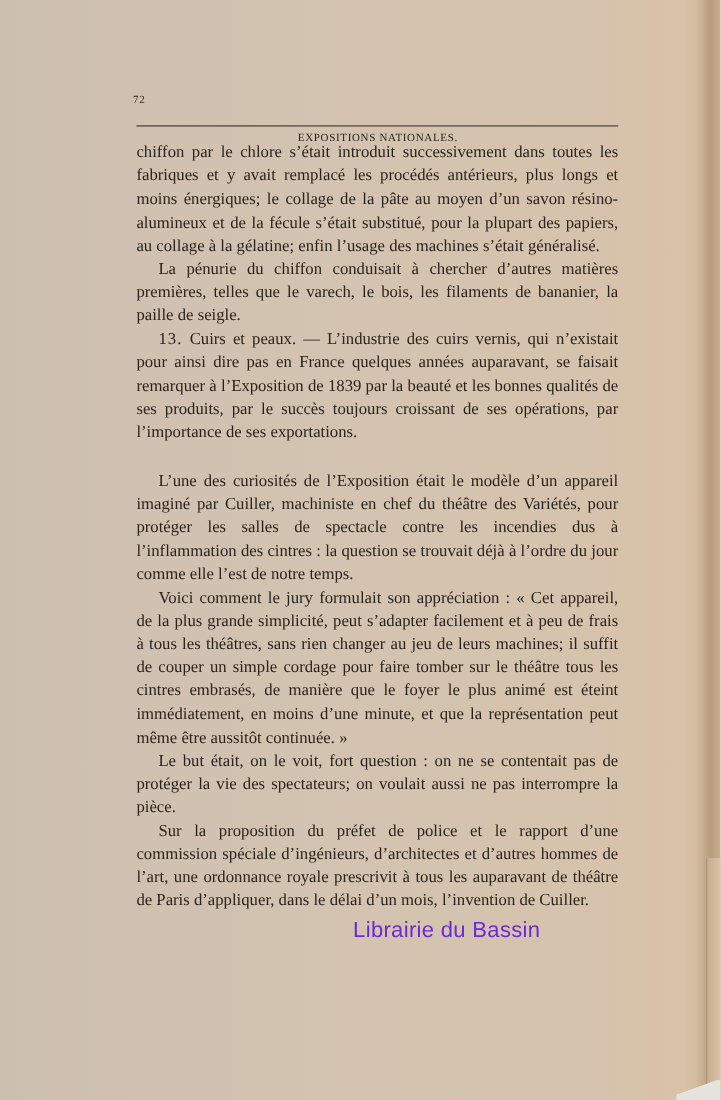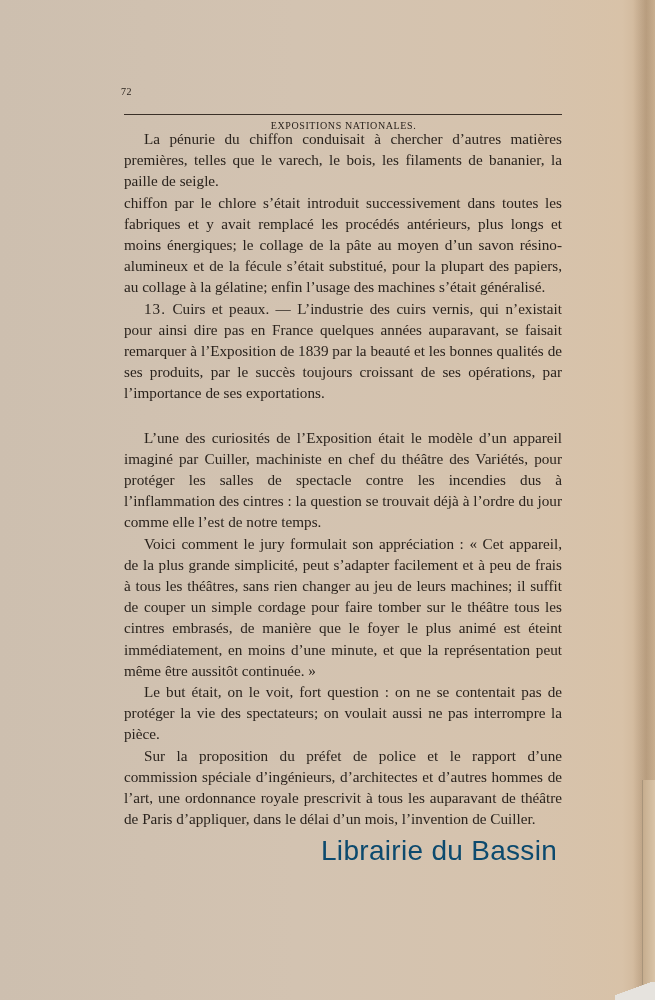--- a/index.html
+++ b/index.html
@@ -38,39 +38,39 @@
     -webkit-hyphens: none;
   }
   .para { margin: 0; text-indent: 20px; }
   .para.first { text-indent: 0; }
   .gap { height: 23px; }
   .para-num { letter-spacing: 1px; }
   .para-title { }
   .watermark {
     position: absolute; left: 321px; top: 835px;
     font-family: "Liberation Sans", "DejaVu Sans", sans-serif;
-    font-size: 28px; color: #0c4a6e; letter-spacing: 0.3px;
+    font-size: 20px; color: #6d28d9; letter-spacing: 0.3px;
   }
 </style>
 </head>
 <body>
 
 <div class="page-edge"></div>
 <div class="page-edge2"></div>
 <div class="corner"></div>
 
 <div class="header">
   <span class="page-number">72</span>
   <span class="running-title">EXPOSITIONS NATIONALES.</span>
 </div>
 <div class="rule"></div>
 
 <div class="body-text">
+  <p class="para first">chiffon par le chlore s’était introduit successivement dans toutes les fabriques et y avait remplacé les procédés antérieurs, plus longs et moins énergiques; le collage de la pâte au moyen d’un savon résino-alumineux et de la fécule s’était substitué, pour la plupart des papiers, au collage à la gélatine; enfin l’usage des machines s’était généralisé.</p>
   <p class="para">La pénurie du chiffon conduisait à chercher d’autres matières premières, telles que le varech, le bois, les filaments de bananier, la paille de seigle.</p>
-  <p class="para first">chiffon par le chlore s’était introduit successivement dans toutes les fabriques et y avait remplacé les procédés antérieurs, plus longs et moins énergiques; le collage de la pâte au moyen d’un savon résino-alumineux et de la fécule s’était substitué, pour la plupart des papiers, au collage à la gélatine; enfin l’usage des machines s’était généralisé.</p>
   <p class="para"><span class="para-num">13.</span> <span class="para-title">Cuirs et peaux.</span><span> — L’industrie des cuirs vernis, qui n’existait pour ainsi dire pas en France quelques années auparavant, se faisait remarquer à l’Exposition de 1839 par la beauté et les bonnes qualités de ses produits, par le succès toujours croissant de ses opérations, par l’importance de ses exportations.</span></p>
   <div class="gap"></div>
   <p class="para">L’une des curiosités de l’Exposition était le modèle d’un appareil imaginé par Cuiller, machiniste en chef du théâtre des Variétés, pour protéger les salles de spectacle contre les incendies dus à l’inflammation des cintres : la question se trouvait déjà à l’ordre du jour comme elle l’est de notre temps.</p>
   <p class="para">Voici comment le jury formulait son appréciation : « Cet appareil, de la plus grande simplicité, peut s’adapter facilement et à peu de frais à tous les théâtres, sans rien changer au jeu de leurs machines; il suffit de couper un simple cordage pour faire tomber sur le théâtre tous les cintres embrasés, de manière que le foyer le plus animé est éteint immédiatement, en moins d’une minute, et que la représentation peut même être aussitôt continuée. »</p>
   <p class="para">Le but était, on le voit, fort question : on ne se contentait pas de protéger la vie des spectateurs; on voulait aussi ne pas interrompre la pièce.</p>
   <p class="para">Sur la proposition du préfet de police et le rapport d’une commission spéciale d’ingénieurs, d’architectes et d’autres hommes de l’art, une ordonnance royale prescrivit à tous les auparavant de théâtre de Paris d’appliquer, dans le délai d’un mois, l’invention de Cuiller.</p>
 </div>
 
 <div class="watermark">Librairie du Bassin</div>
 

